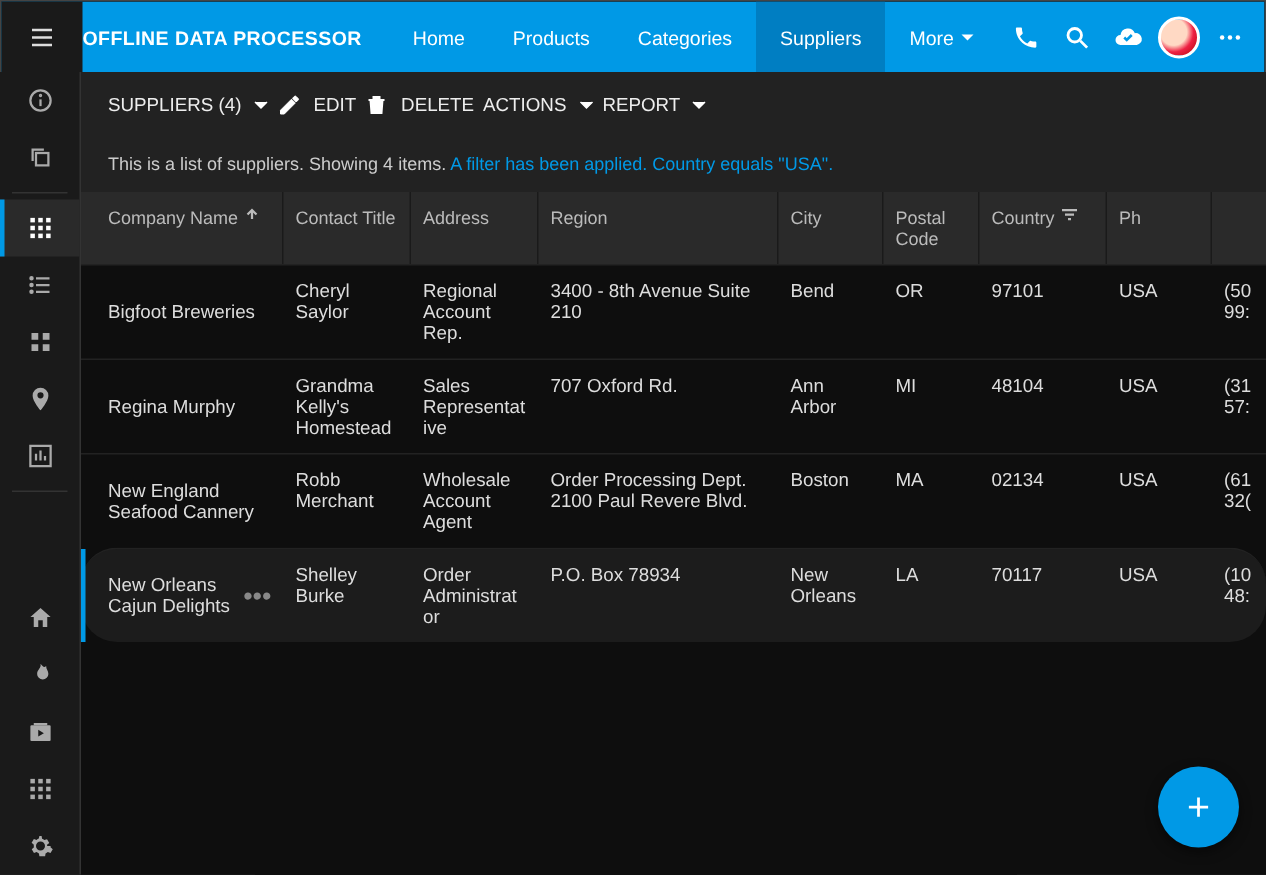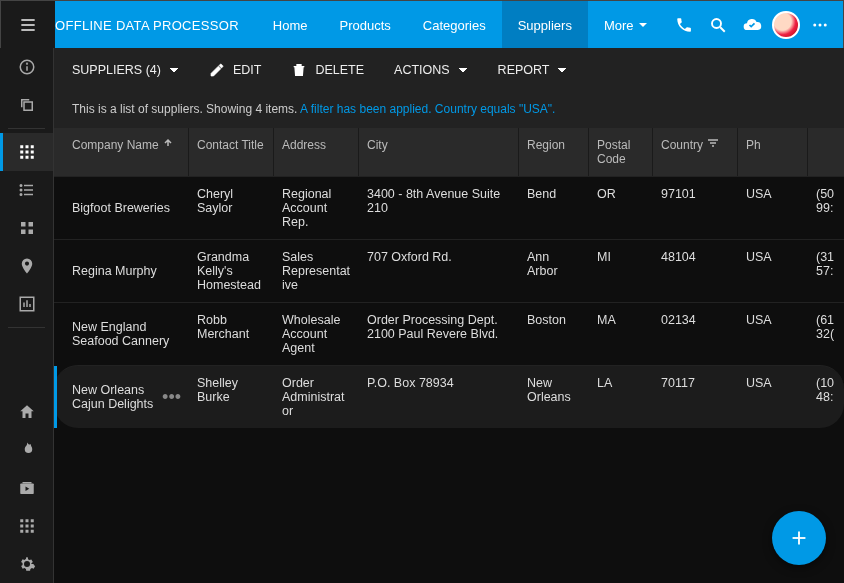--- a/index.html
+++ b/index.html
@@ -16,21 +16,21 @@
     padding-left: 0;
   }
   .hamburger-box {
     width: 54px;
     height: 48px;
     background: #1a1a1a;
     display: flex;
     align-items: center;
     justify-content: center;
   }
-  .app-title { font-weight: 400; font-size: 13px; letter-spacing: 0.3px; }
+  .app-title { font-weight: 700; font-size: 13px; letter-spacing: 0.3px; }
   .nav { display: flex; margin-left: 18px; height: 48px; }
   .nav-item {
     font-size: 13px;
     padding: 0 16px;
     display: flex;
     align-items: center;
     cursor: pointer;
     height: 48px;
   }
   .nav-item.active { background: #007ec2; }
@@ -85,21 +85,21 @@
     background: #121212;
     display: flex;
     flex-direction: column;
   }
   .toolbar {
     height: 44px;
     background: #222;
     display: flex;
     align-items: center;
     padding-left: 18px;
-    gap: 30px;
+    gap: 6px;
     color: #eee;
     font-size: 12.5px;
   }
   .tbtn { display: flex; align-items: center; gap: 8px; cursor: pointer; }
   .tbtn svg { stroke: #fff; fill: #fff; }
   .filter-note {
     padding: 10px 18px 12px 18px;
     font-size: 12px;
     color: #ccc;
     background: #222;
@@ -363,24 +363,24 @@
             <path d="M5 2 L5 8 M2 5 L5 2 L8 5" fill="none" stroke="#bbb" stroke-width="1.5"></path>
           </svg>
       </div>
       <div class="th">
           <span>Contact Title</span>
         </div>
       <div class="th">
           <span>Address</span>
         </div>
       <div class="th">
+          <span>Region</span>
+        </div>
+      <div class="th">
           <span>City</span>
-        </div>
-      <div class="th">
-          <span>Region</span>
         </div>
       <div class="th">
           <span>Postal Code</span>
         </div>
       <div class="th">
         <span>Country</span>
         <svg width="12" height="10" viewBox="0 0 12 10" fill="none" stroke="#bbb" stroke-width="1.5">
             <line x1="1" y1="2" x2="11" y2="2"></line>
             <line x1="3" y1="5" x2="9" y2="5"></line>
             <line x1="5" y1="8" x2="7" y2="8"></line>

